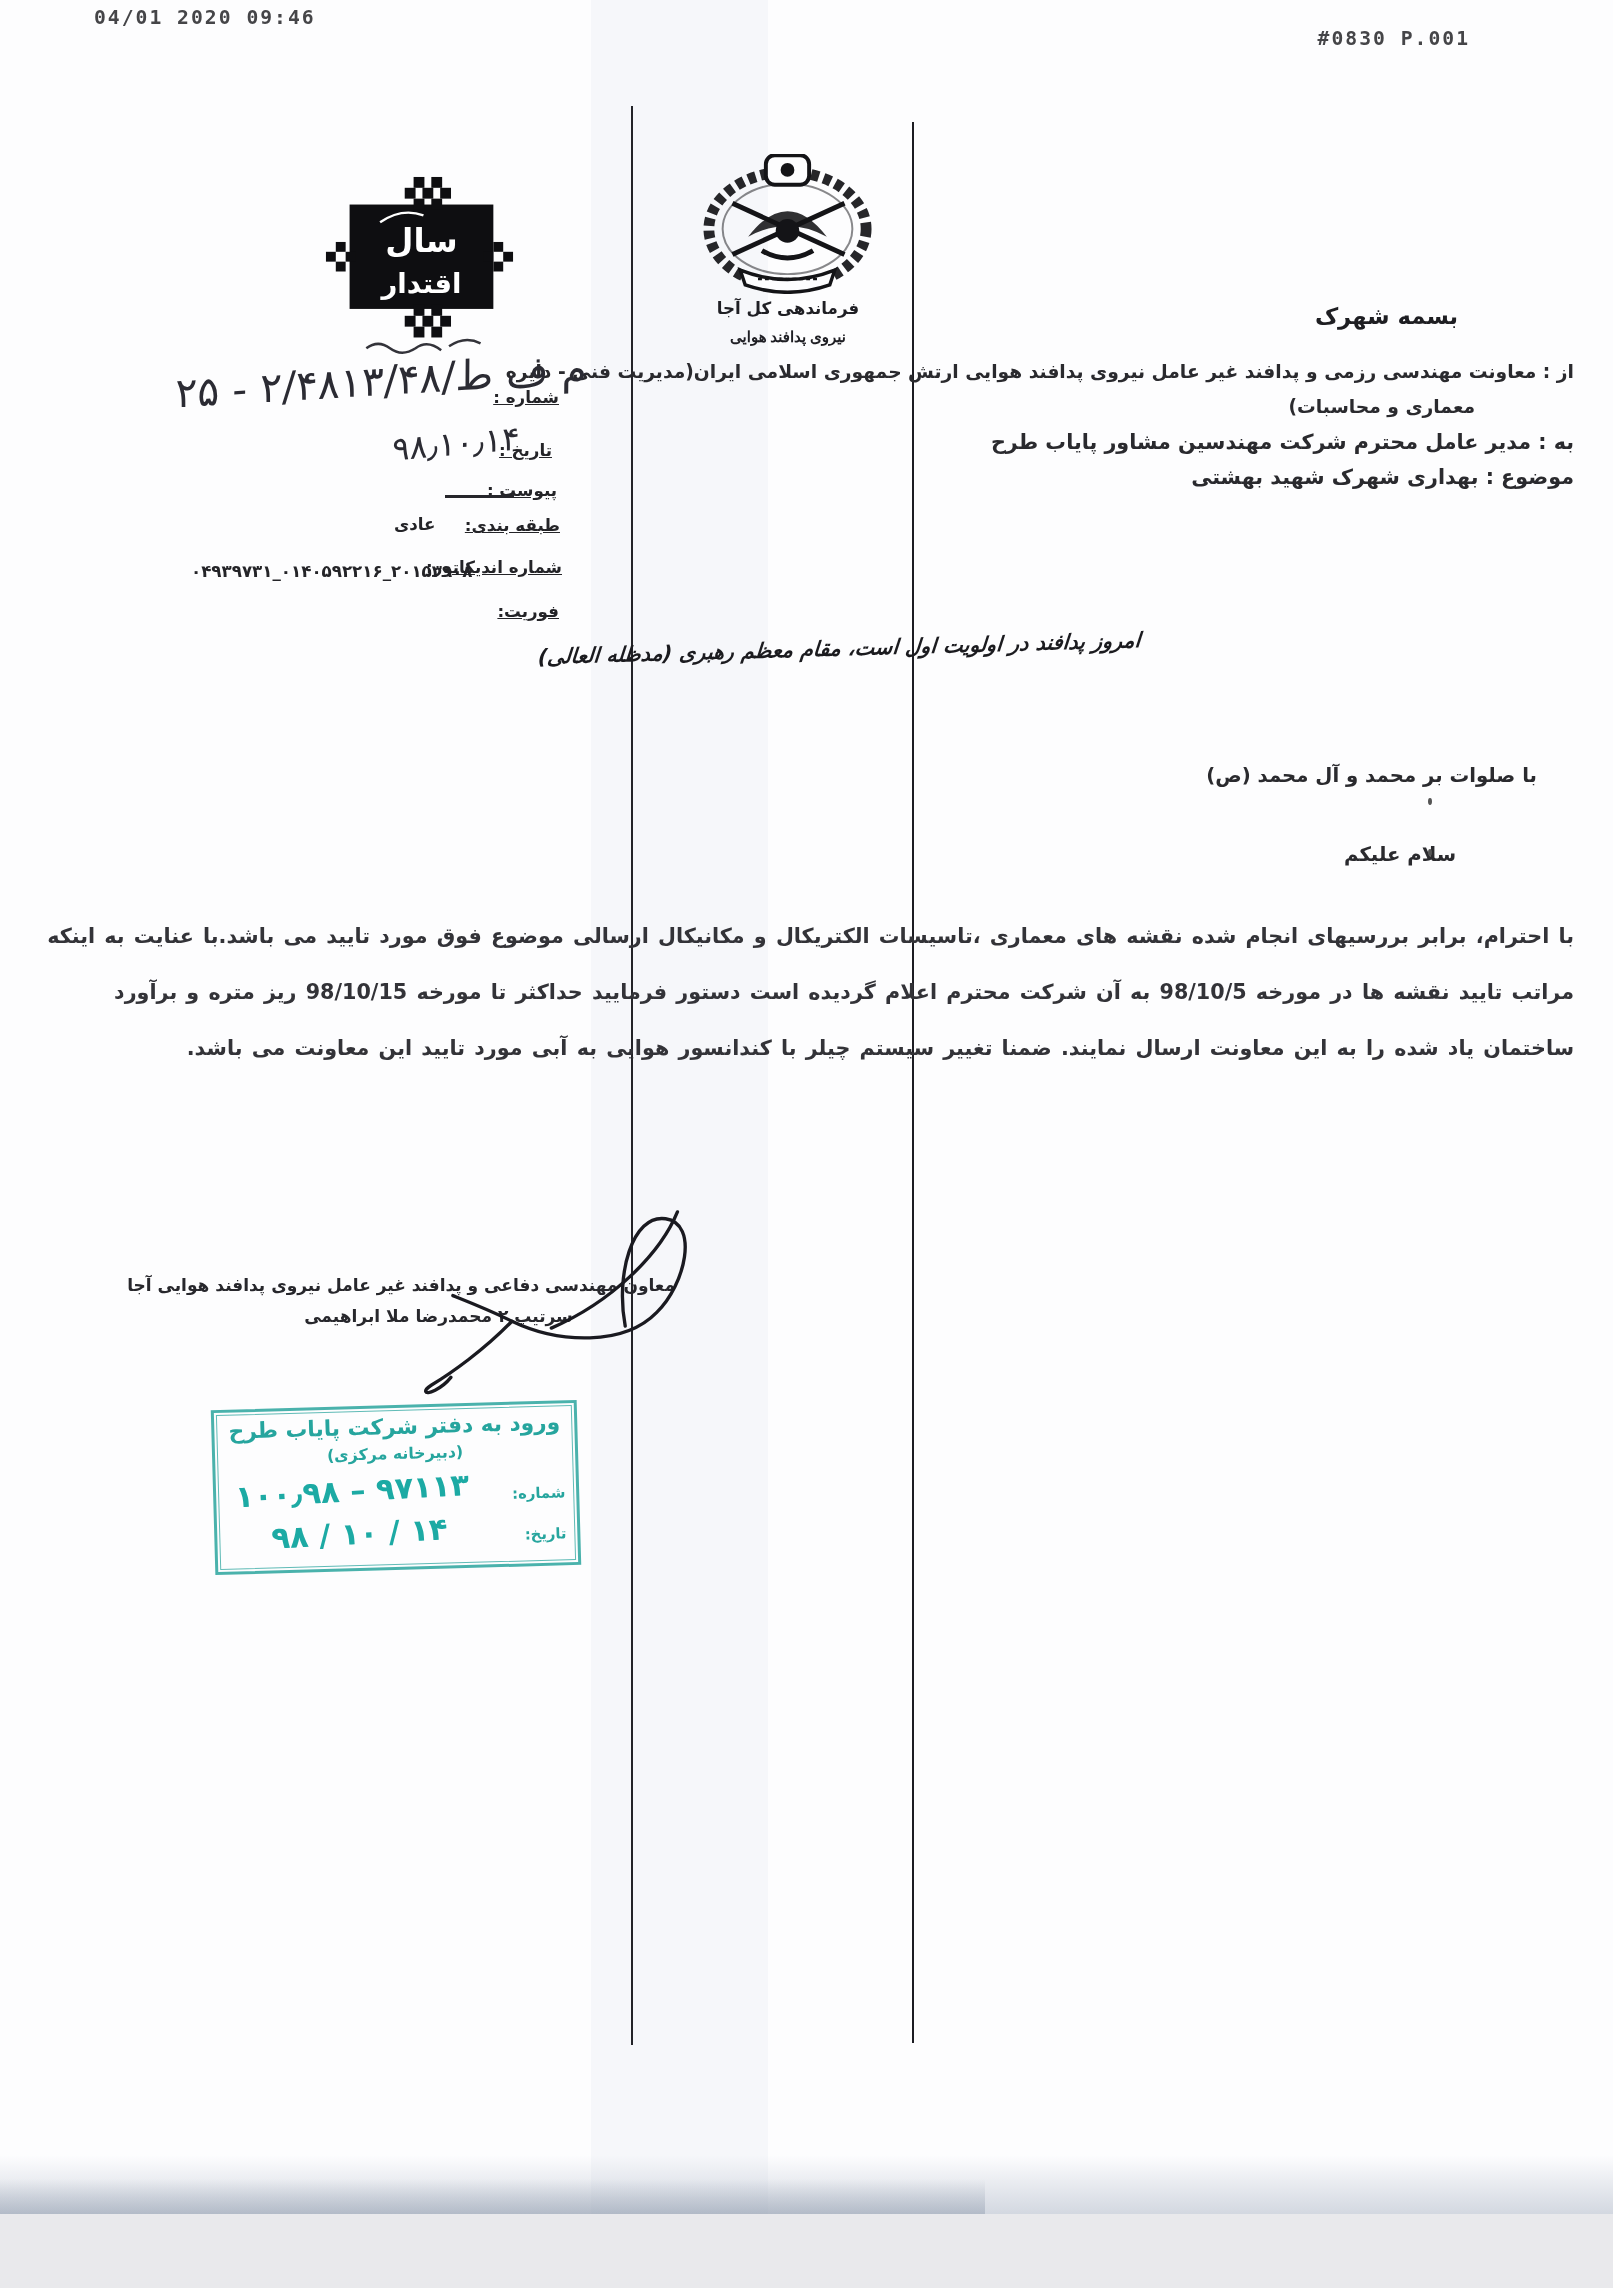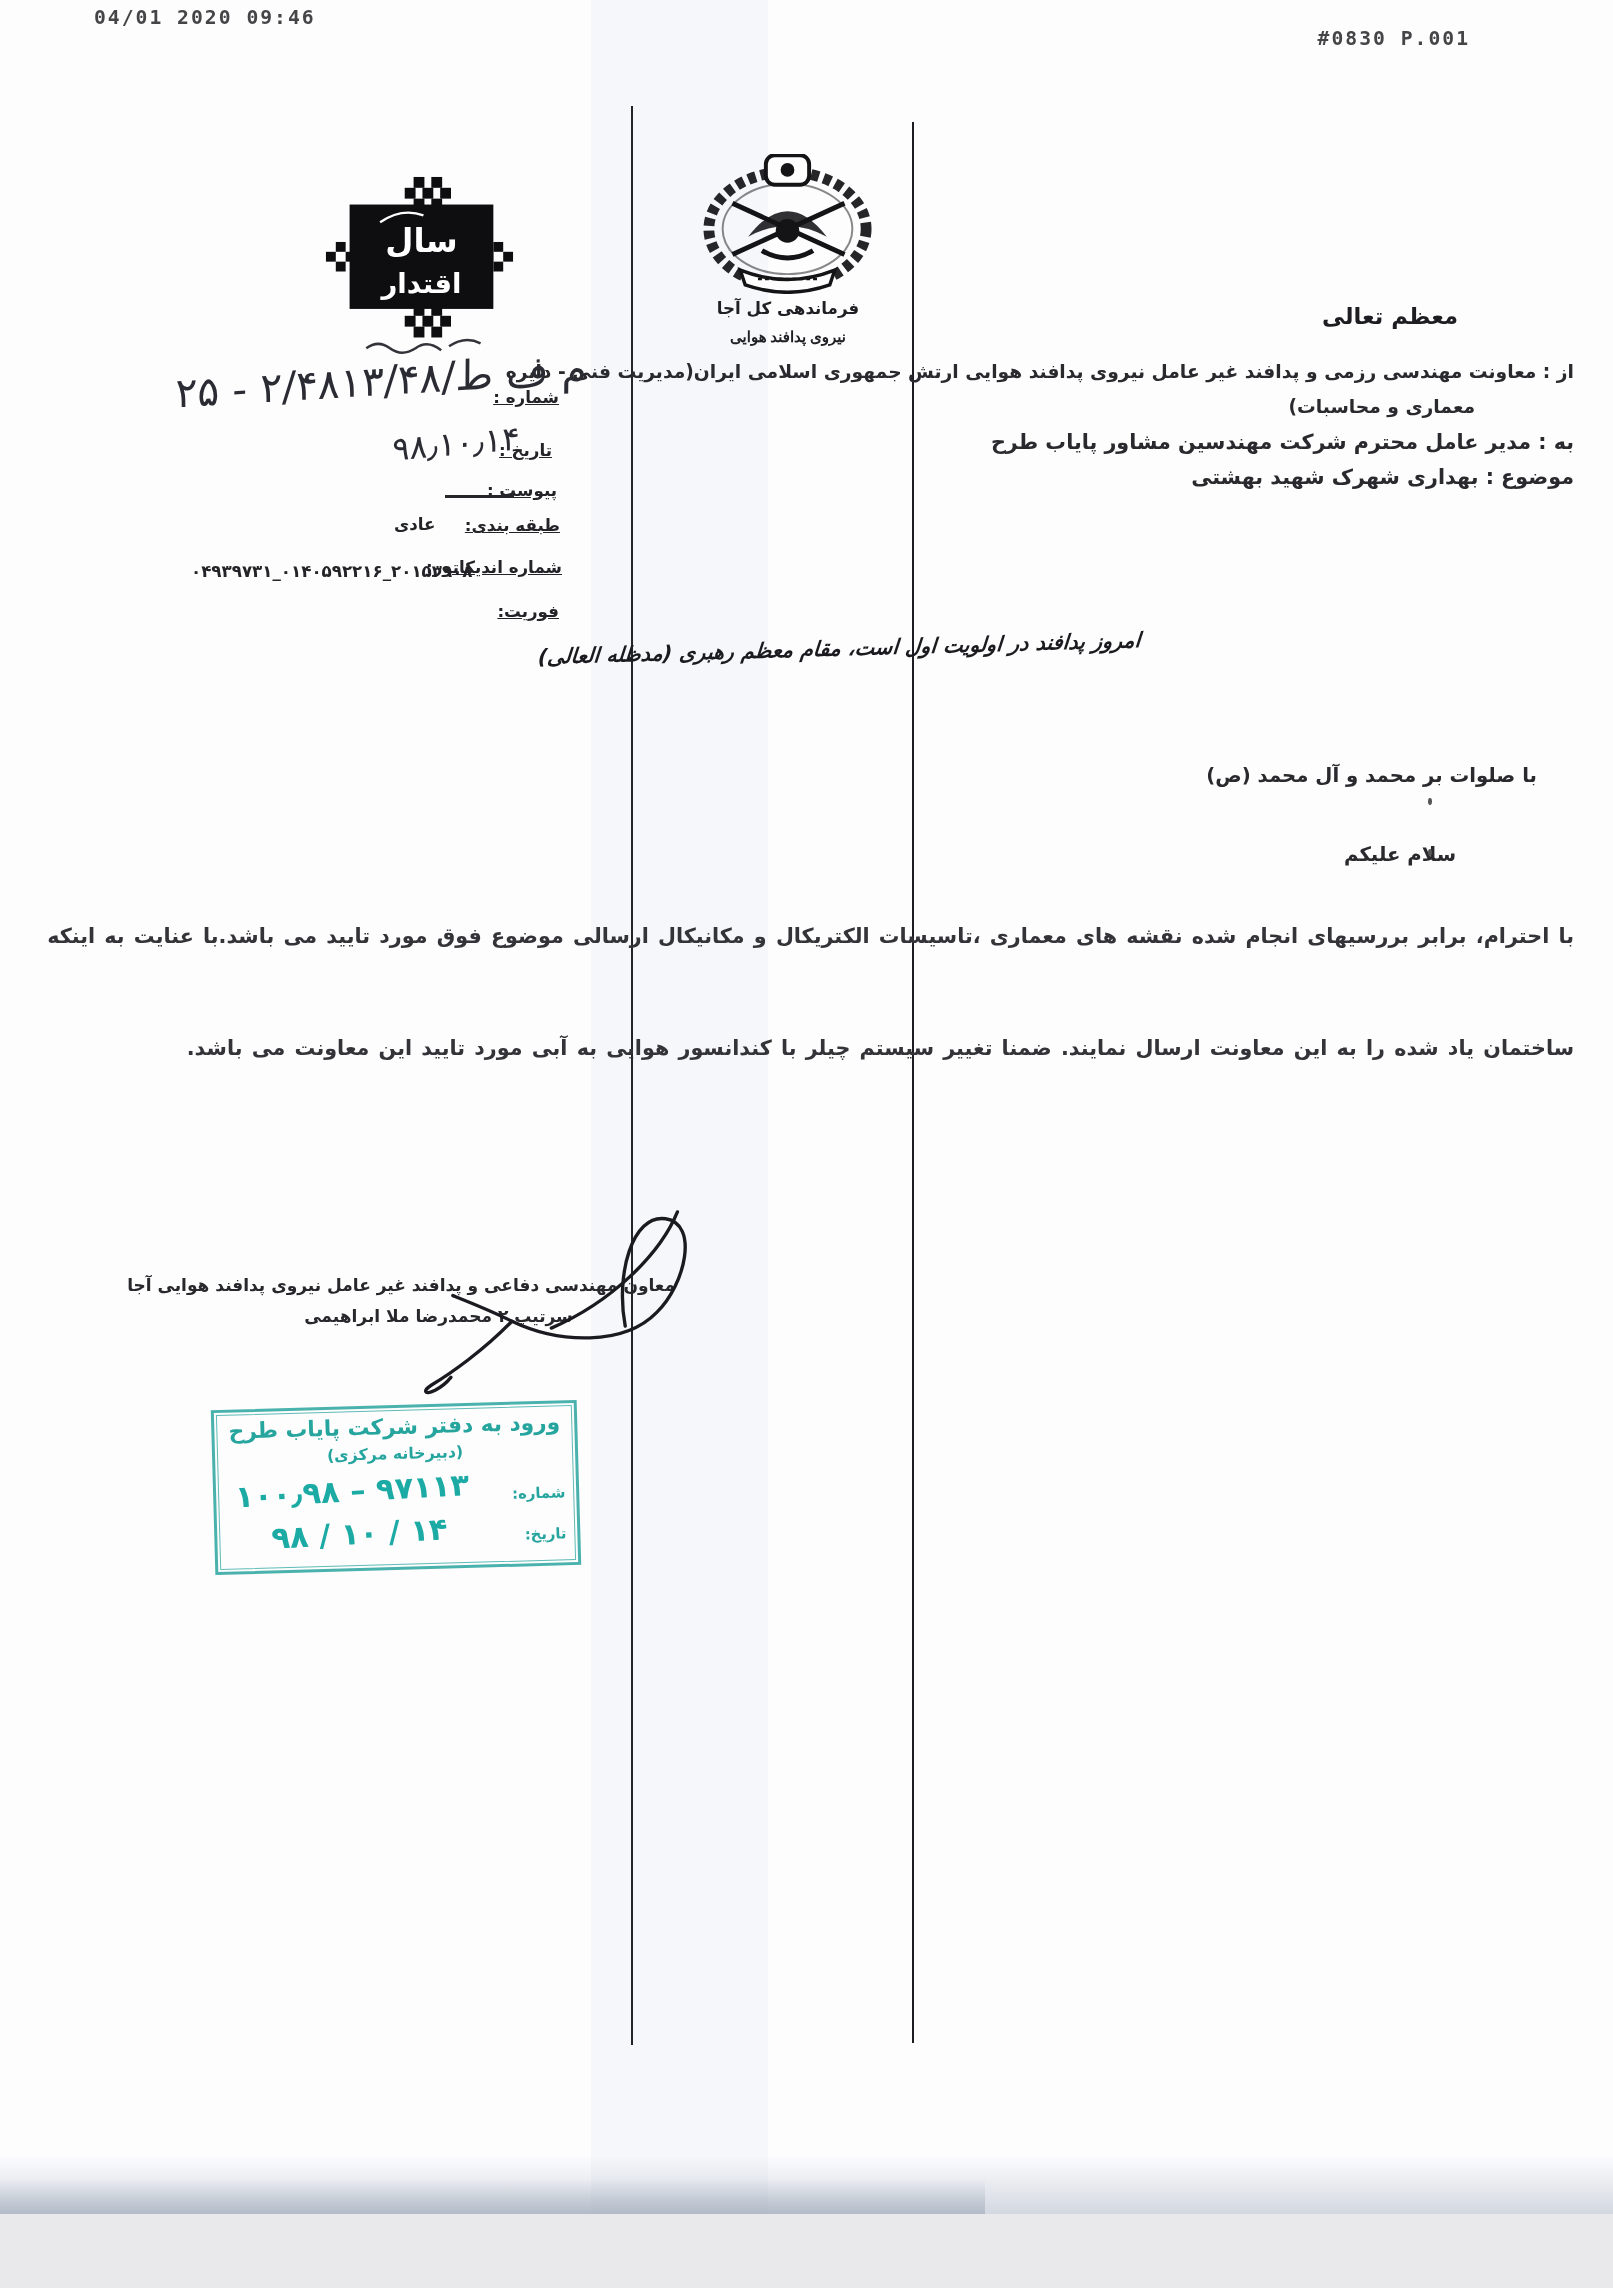--- a/index.html
+++ b/index.html
@@ -126,21 +126,21 @@
       <path d="M48 84 Q88 32 128 84 Q88 62 48 84 Z" fill="#141417" opacity="0.88"></path>
       <circle cx="88" cy="78" r="12" fill="#141417"></circle>
       <path d="M62 98 q26 15 52 0" stroke="#141417" stroke-width="5" fill="none"></path>
     </g>
     <path d="M40 118 q48 19 96 0 l-5 15 q-43 15 -86 0 z" fill="#fdfdfe" stroke="#141417" stroke-width="3.5"></path>
     <path d="M58 127 h60" stroke="#141417" stroke-width="2.5" stroke-dasharray="4 3"></path>
   </svg>
   <div class="org-line rtl" style="left:670px;top:298px;font-size:16.7px;">فرماندهی کل آجا</div>
   <div class="org-line rtl" style="left:670px;top:328px;font-size:15px;font-family:Liberation Serif, serif;">نیروی پدافند هوایی</div>
 
-  <div class="print rtl besmeh" style="right:156px;top:303px;">معظم تعالی</div>
+  <div class="print rtl besmeh" style="right:156px;top:303px;">بسمه شهرک</div>
   <div class="print rtl from-line" style="right:40px;top:361px;">از : معاونت مهندسی رزمی و پدافند غیر عامل نیروی پدافند هوایی ارتش جمهوری اسلامی ایران(مدیریت فنی - دایره</div>
   <div class="print rtl from-line2" style="right:139px;top:396px;">معماری و محاسبات)</div>
   <div class="print rtl to-line" style="right:40px;top:430px;">به : مدیر عامل محترم شرکت مهندسین مشاور پایاب طرح</div>
   <div class="print rtl subject-line" style="right:40px;top:465px;">موضوع : بهداری شهرک شهید بهشتی</div>
 
   <div class="print rtl label" style="right:1055px;top:387px;">شماره :</div>
   <div class="hand hand-number" style="left:175px;top:357px;" dir="ltr">م ف ط/۲/۴۸۱۳/۴۸ - ۲۵</div>
 
   <div class="print rtl label" style="right:1062px;top:440px;">تاریخ :</div>
   <div class="hand hand-date" style="left:392px;top:424px;" dir="ltr">۹۸٫۱۰٫۱۴</div>
@@ -157,20 +157,21 @@
   <div class="print rtl label" style="right:1055px;top:601px;">فوریت:</div>
 
   <div class="print rtl slogan" style="left:537px;top:645px;">امروز پدافند در اولویت اول است، مقام معظم رهبری (مدظله العالی)</div>
 
   <div class="print rtl salut" style="right:77px;top:764px;">با صلوات بر محمد و آل محمد (ص)</div>
   <div class="print rtl salut" style="right:158px;top:843px;">سلام علیکم</div>
   <div class="speck" style="right:182px;top:798px;width:3.9px;height:6.9px;"></div>
   <div class="speck" style="right:182px;top:849px;width:3.9px;height:6.9px;"></div>
 
   <div class="print rtl body-line" style="right:40px;top:924px;">با احترام، برابر بررسیهای انجام شده  نقشه های معماری ،تاسیسات الکتریکال و مکانیکال ارسالی موضوع فوق مورد تایید می باشد.با عنایت به اینکه</div>
+  <div class="print rtl body-line" style="right:40px;top:980px;">مراتب تایید نقشه ها در مورخه 98/10/5 به آن شرکت محترم اعلام گردیده است دستور فرمایید حداکثر تا مورخه 98/10/15 ریز متره و برآورد</div>
   <div class="print rtl body-line" style="right:40px;top:1036px;">ساختمان یاد شده را به این معاونت ارسال نمایند. ضمنا تغییر سیستم چیلر با کندانسور هوایی به آبی مورد تایید این معاونت می باشد.</div>
 
   <div class="print rtl sig-line" style="left:202px;top:1275px;">معاون مهندسی دفاعی و پدافند غیر عامل نیروی پدافند هوایی آجا</div>
   <div class="print rtl sig-line" style="left:202px;top:1306px;">سرتیپ ۲ محمدرضا ملا ابراهیمی</div>
   <svg class="sig-scrawl" style="left:364px;top:1204px;" width="355" height="197" viewBox="0 0 360 200" aria-hidden="true">
     <g fill="none" stroke="#1a1a20" stroke-width="3.4" stroke-linecap="round">
       <path d="M265 124 C255 72 272 10 306 15 C340 20 326 82 297 110 C264 144 198 142 150 119 C128 108 105 99 90 93"></path>
       <path d="M318 8 C300 52 250 100 190 126"></path>
       <path d="M150 119 C122 148 88 172 68 184 C60 189 60 195 72 189 C78 186 84 181 88 176"></path>
     </g>

